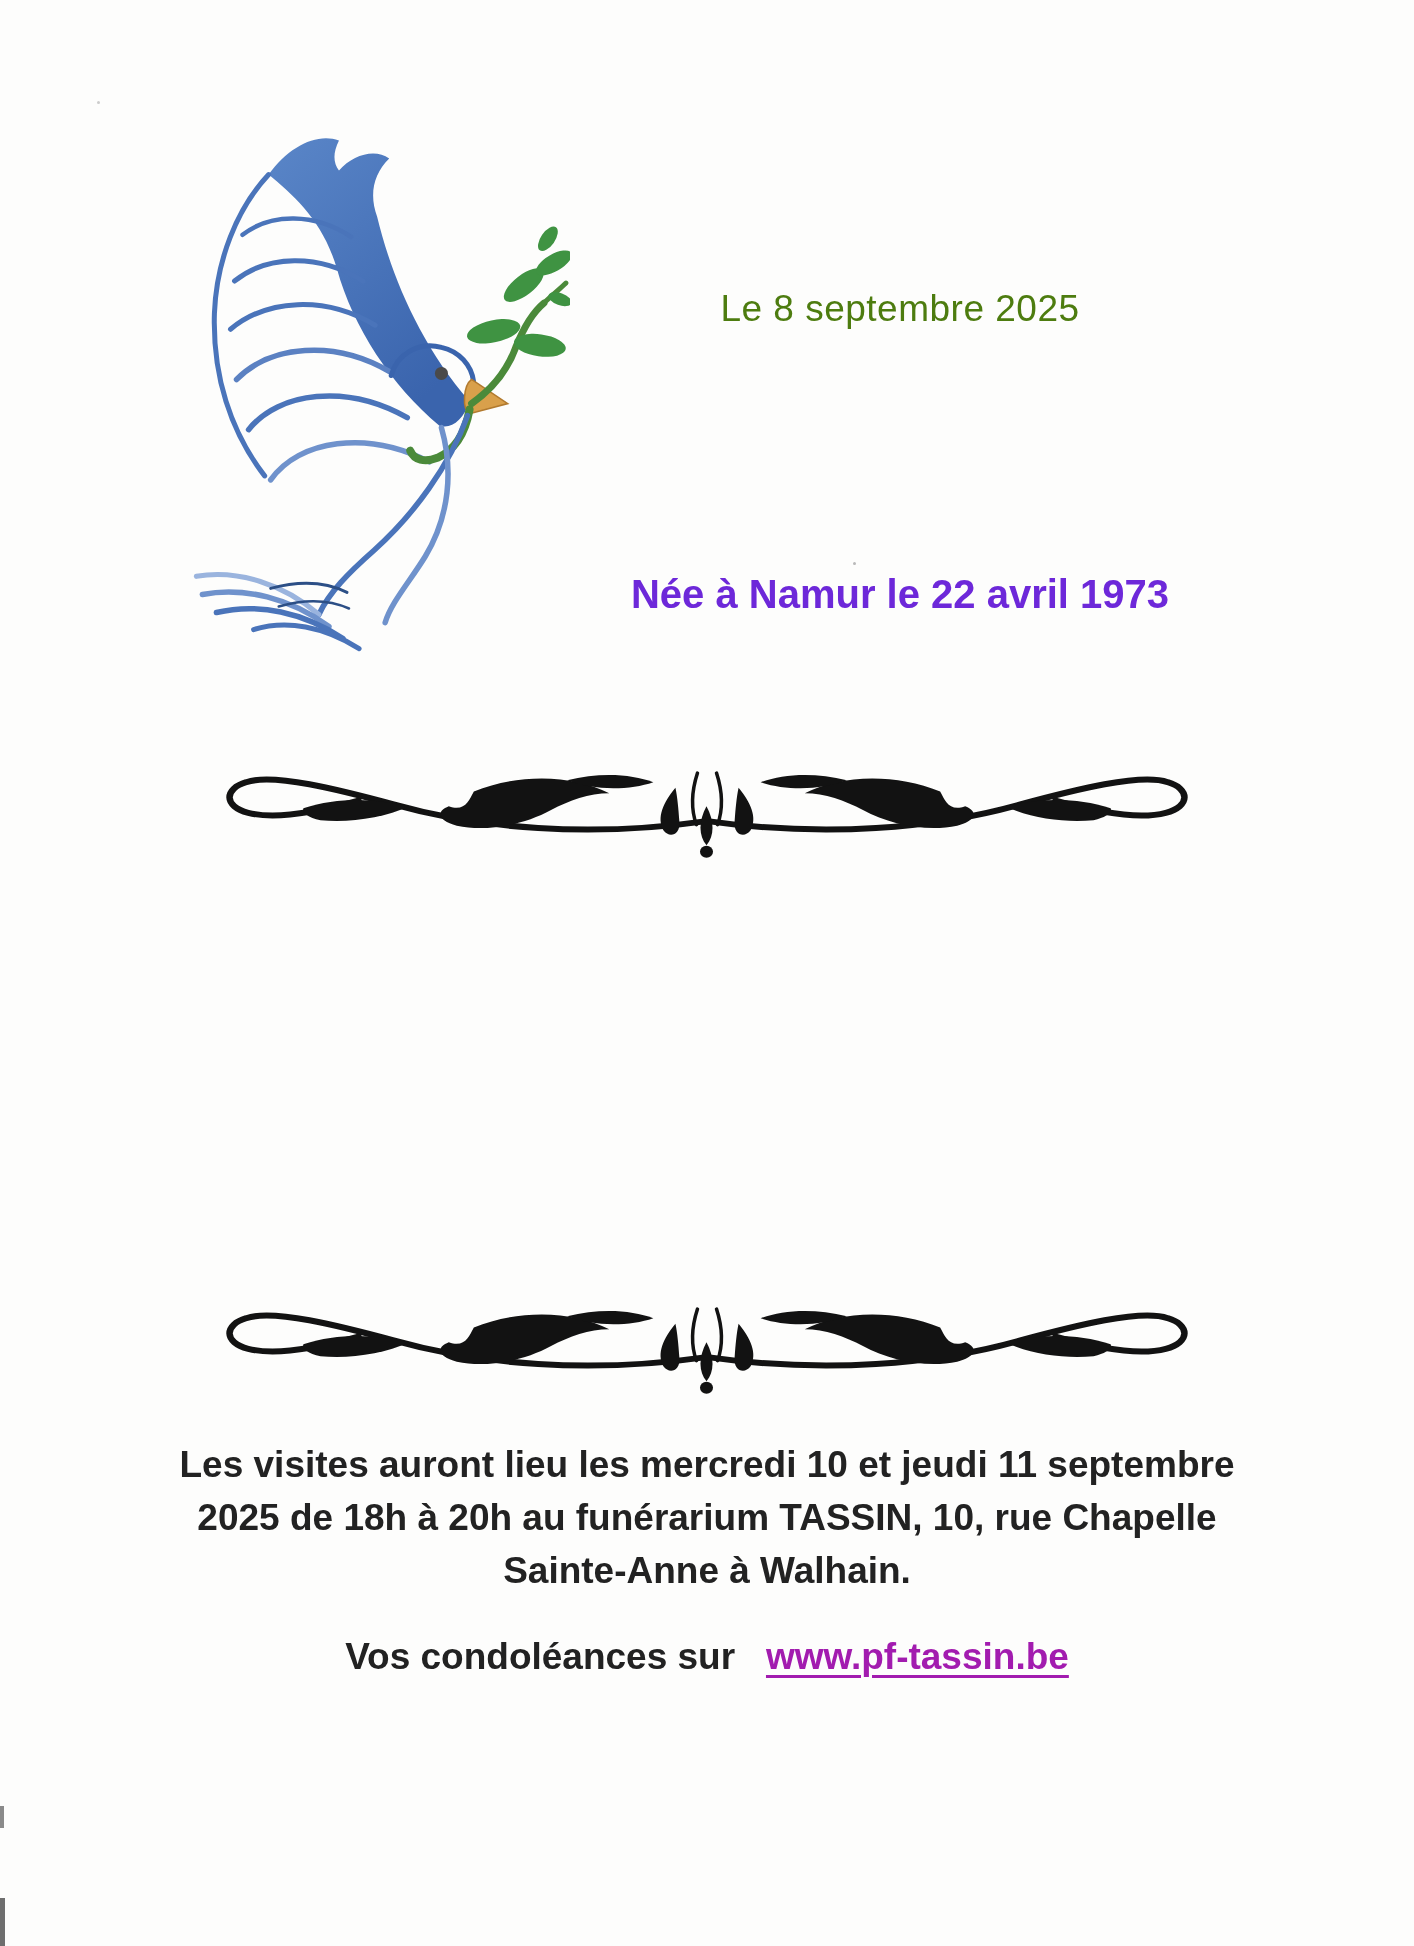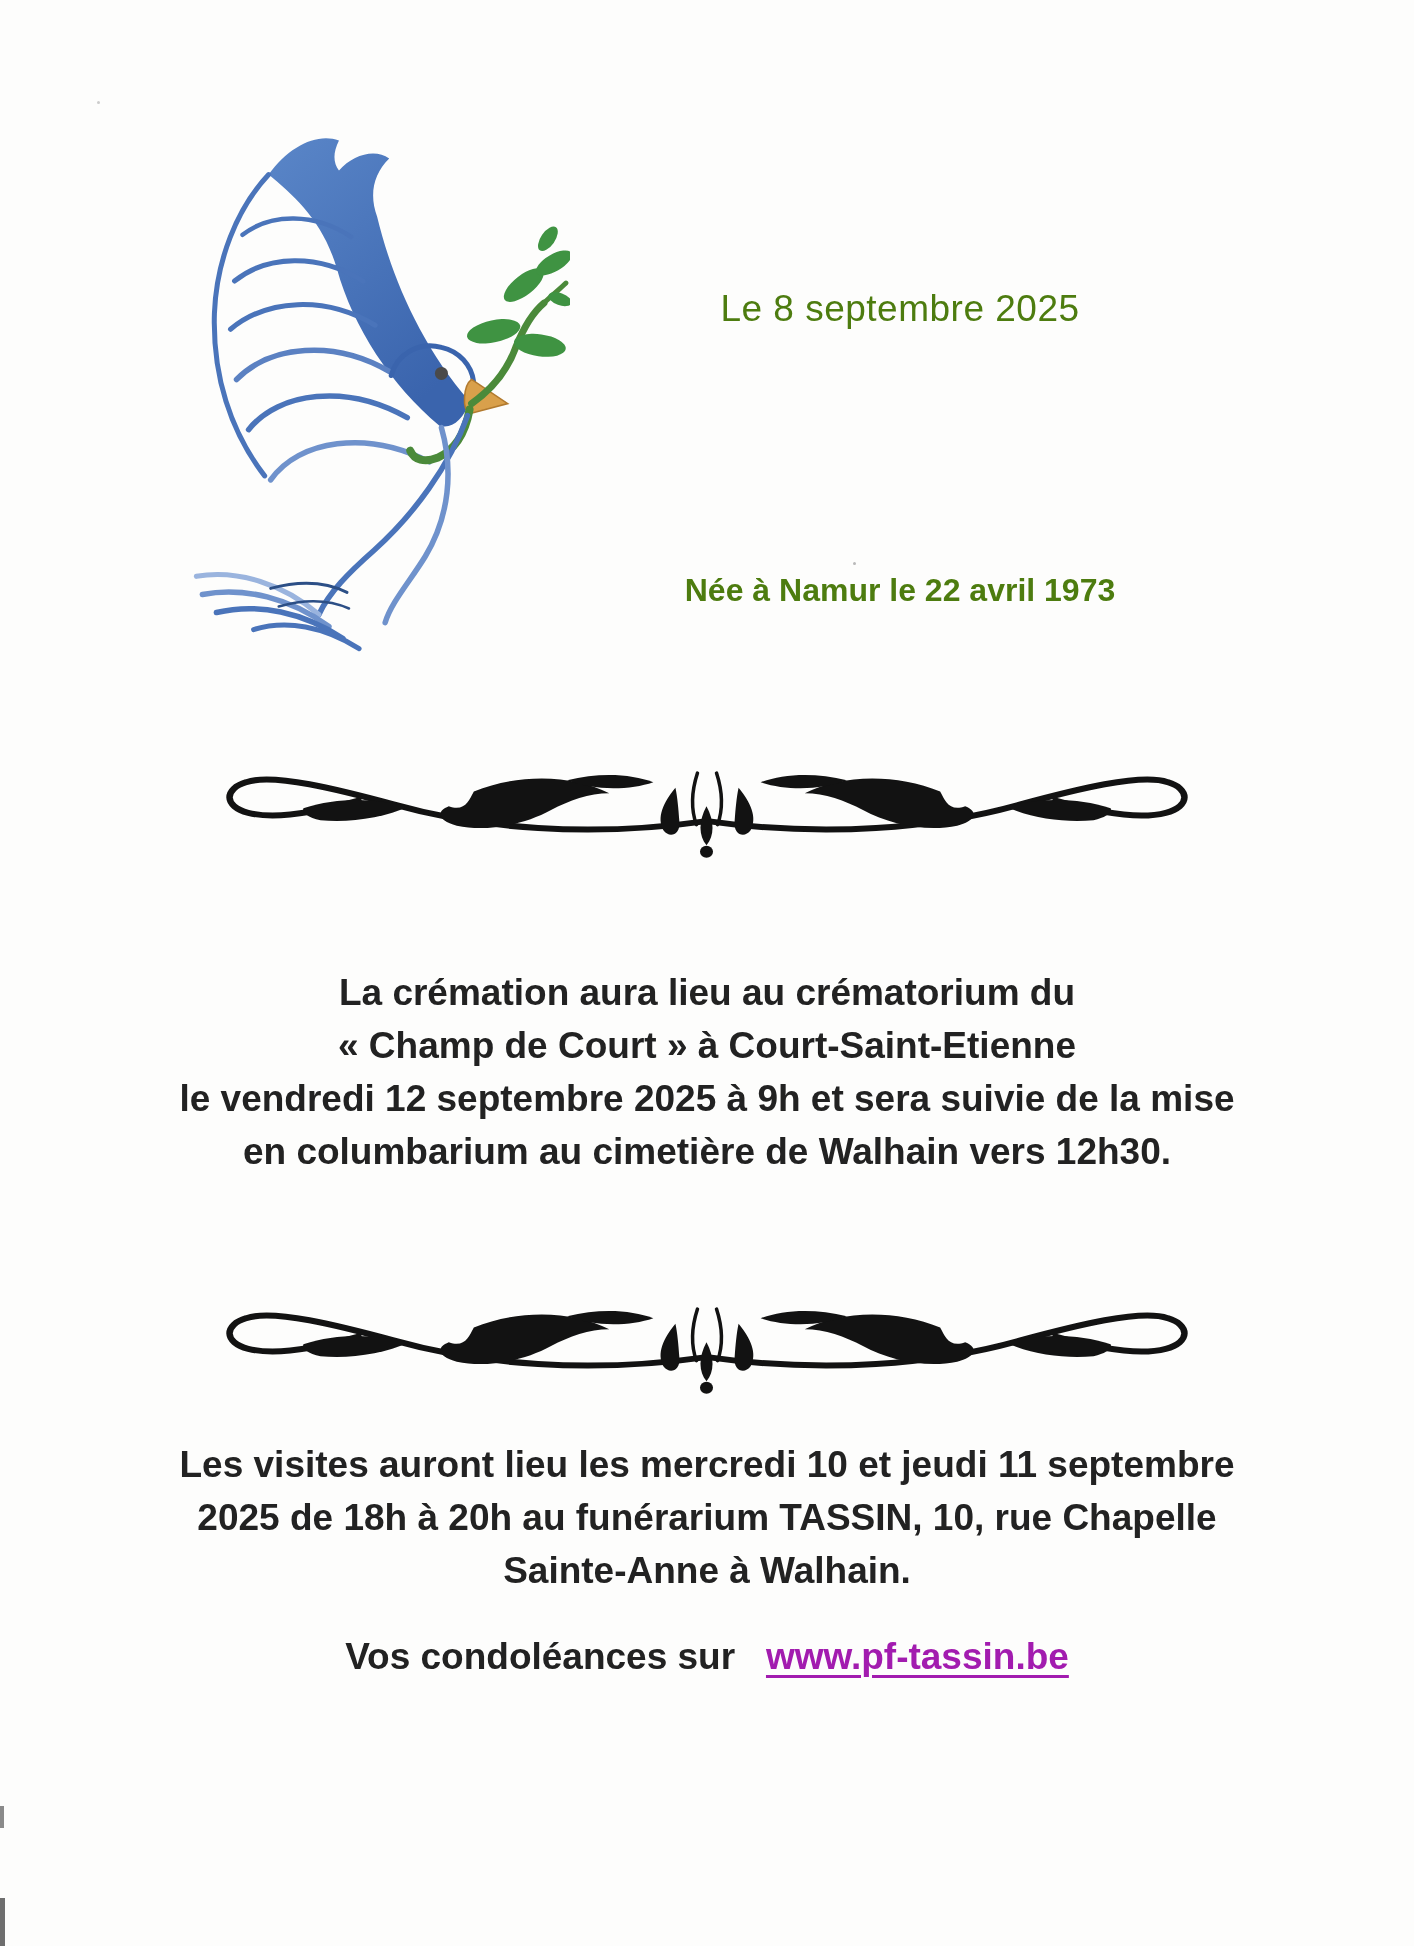--- a/index.html
+++ b/index.html
@@ -26,21 +26,21 @@
     left:520px;top:382px;width:760px;
     font-size:37px;font-weight:400;color:#262626;
     letter-spacing:0.5px;
   }
   .name-line{
     left:520px;top:518px;width:760px;
     font-size:40px;font-weight:700;color:#222;
   }
   .birth-line{
     left:520px;top:572px;width:760px;
-    font-size:32px;font-weight:700;color:#4d7c0f;text-align:center;
+    font-size:40px;font-weight:700;color:#6d28d9;text-align:center;
   }
   .paragraph{
     left:60px;width:1294px;
     font-size:37px;font-weight:700;color:#222;
     line-height:53px;
     white-space:pre-line;
   }
   .para-cremation{top:966px;}
   .para-visits{top:1438px;}
   .condolences{
@@ -116,24 +116,20 @@
       <path d="M305,34 C350,14 405,16 440,36 C420,36 400,44 382,54 C355,70 318,78 288,71 C270,66 266,56 280,50 C296,56 300,44 305,34 Z"></path>
       <path d="M398,22 C430,13 462,15 484,24 C460,33 424,33 398,22 Z"></path>
       <path d="M506,30 C494,46 487,62 494,76 C500,85 511,81 510,67 C509,52 508,40 506,30 Z"></path>
       <path d="M528,14 C522,34 521,52 527,70" fill="none" stroke="#121212" stroke-width="3.5" stroke-linecap="round"></path>
     </g>
     <use href="#flhalf" transform="translate(1075,0) scale(-1,1)"></use>
     <path d="M537,50 C529,66 529,82 537,92 C545,82 545,66 537,50 Z" fill="#121212"></path>
     <circle cx="537" cy="99" r="6.5" fill="#121212"></circle>
   </svg>
 
-  <div class="abs centered paragraph para-cremation">La crémation aura lieu au crématorium du
-« Champ de Court » à Court-Saint-Etienne
-le vendredi 12 septembre 2025 à 9h et sera suivie de la mise
-en columbarium au cimetière de Walhain vers 12h30.</div>
 
   <svg class="abs divider" style="top:1296px" viewBox="0 0 1075 108" preserveAspectRatio="none" aria-hidden="true">
     <use href="#flhalf"></use>
     <use href="#flhalf" transform="translate(1075,0) scale(-1,1)"></use>
     <path d="M537,50 C529,66 529,82 537,92 C545,82 545,66 537,50 Z" fill="#121212"></path>
     <circle cx="537" cy="99" r="6.5" fill="#121212"></circle>
   </svg>
 
   <div class="abs centered paragraph para-visits">Les visites auront lieu les mercredi 10 et jeudi 11 septembre
 2025 de 18h à 20h au funérarium TASSIN, 10, rue Chapelle

